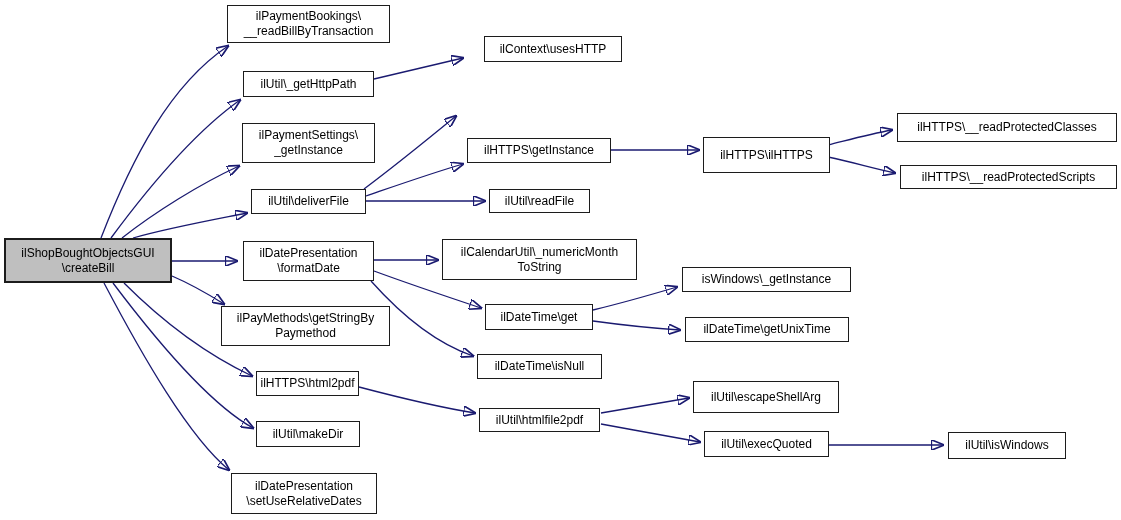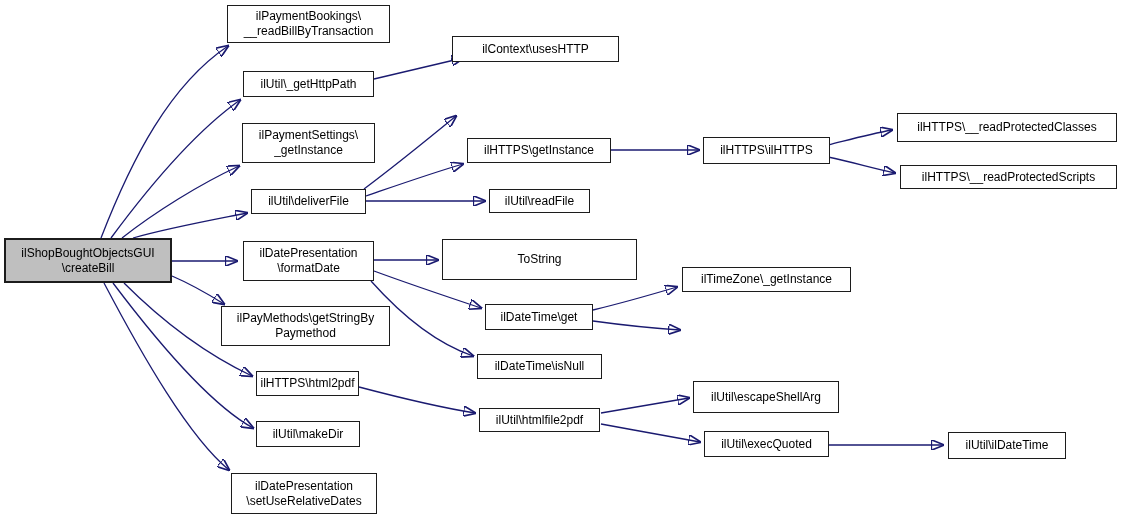--- a/index.html
+++ b/index.html
@@ -108,71 +108,75 @@
 
   <div class="node" style="left:256px;top:421px;width:104px;height:26px">
     <span>ilUtil\makeDir</span>
   </div>
 
   <div class="node" style="left:231px;top:473px;width:146px;height:41px">
     <span>ilDatePresentation</span>
     <span>\setUseRelativeDates</span>
   </div>
 
-  <div class="node" style="left:452px;top:36px;width:167px;height:26px">
+  <div class="node" style="left:484px;top:36px;width:138px;height:26px">
     <span>ilContext\usesHTTP</span>
   </div>
 
 
   <div class="node" style="left:467px;top:138px;width:144px;height:25px">
     <span>ilHTTPS\getInstance</span>
   </div>
 
   <div class="node" style="left:489px;top:189px;width:101px;height:24px">
     <span>ilUtil\readFile</span>
   </div>
 
   <div class="node" style="left:442px;top:239px;width:195px;height:41px">
+    <span>ilCalendarUtil\_numericMonth</span>
     <span>ToString</span>
   </div>
 
   <div class="node" style="left:485px;top:304px;width:108px;height:26px">
     <span>ilDateTime\get</span>
   </div>
 
   <div class="node" style="left:477px;top:354px;width:125px;height:25px">
     <span>ilDateTime\isNull</span>
   </div>
 
   <div class="node" style="left:479px;top:408px;width:121px;height:24px">
     <span>ilUtil\htmlfile2pdf</span>
   </div>
 
-  <div class="node" style="left:703px;top:137px;width:127px;height:27px">
+  <div class="node" style="left:703px;top:137px;width:127px;height:36px">
     <span>ilHTTPS\ilHTTPS</span>
   </div>
 
   <div class="node" style="left:682px;top:267px;width:169px;height:25px">
-    <span>ilTimeZone\_getInstance</span>
+    <span>isWindows\_getInstance</span>
   </div>
 
+  <div class="node" style="left:685px;top:317px;width:164px;height:25px">
+    <span>ilDateTime\getUnixTime</span>
+  </div>
 
   <div class="node" style="left:693px;top:381px;width:146px;height:32px">
     <span>ilUtil\escapeShellArg</span>
   </div>
 
   <div class="node" style="left:704px;top:431px;width:125px;height:26px">
     <span>ilUtil\execQuoted</span>
   </div>
 
   <div class="node" style="left:897px;top:113px;width:220px;height:29px">
     <span>ilHTTPS\__readProtectedClasses</span>
   </div>
 
   <div class="node" style="left:900px;top:165px;width:217px;height:24px">
     <span>ilHTTPS\__readProtectedScripts</span>
   </div>
 
   <div class="node" style="left:948px;top:432px;width:118px;height:27px">
-    <span>ilUtil\ilDateTime</span>
+    <span>ilUtil\isWindows</span>
   </div>
 
 </div>
 
 </body></html>

